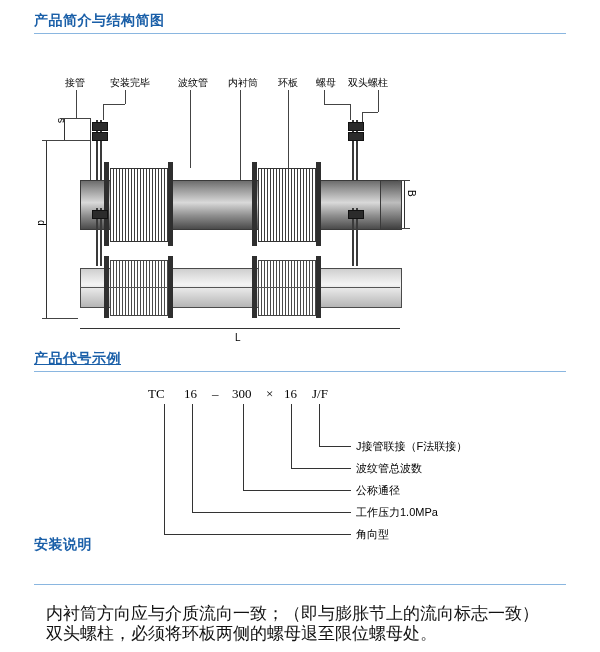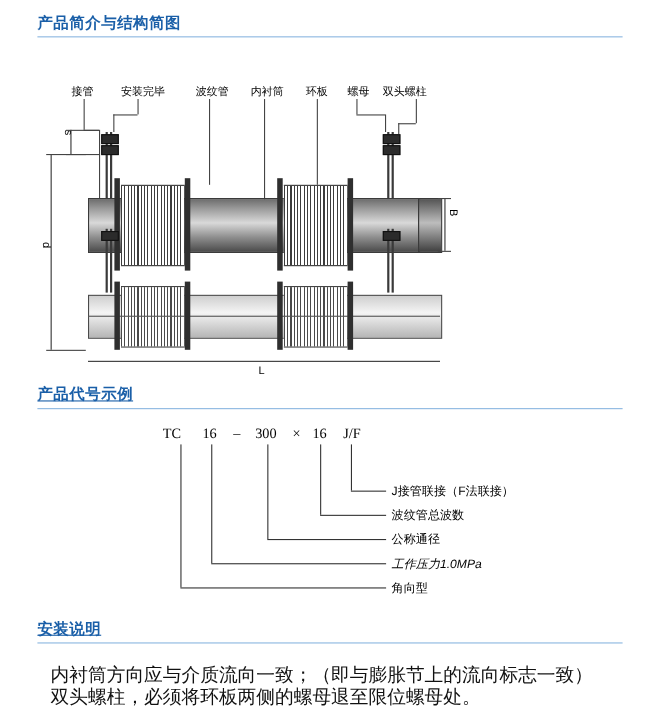--- a/index.html
+++ b/index.html
@@ -234,24 +234,24 @@
   <div class="cl" style="left:275px; top:26px; height:64px;"></div>
   <div class="ch" style="left:275px; top:90px; width:60px;"></div>
   <div class="code-note" style="left:340px; top:83px;">波纹管总波数</div>
 
   <div class="cl" style="left:227px; top:26px; height:86px;"></div>
   <div class="ch" style="left:227px; top:112px; width:108px;"></div>
   <div class="code-note" style="left:340px; top:105px;text-align:center;">公称通径</div>
 
   <div class="cl" style="left:176px; top:26px; height:108px;"></div>
   <div class="ch" style="left:176px; top:134px; width:159px;"></div>
-  <div class="code-note" style="left:340px; top:127px;font-style:italic;">工作压力1.0MPa</div>
+  <div class="code-note" style="left:340px; top:127px;">工作压力1.0MPa</div>
 
   <div class="cl" style="left:148px; top:26px; height:130px;"></div>
   <div class="ch" style="left:148px; top:156px; width:187px;"></div>
   <div class="code-note" style="left:340px; top:149px;">角向型</div>
 </div>
 
-<div class="section-title" style="left:34px; top:563px;text-decoration:underline;">安装说明</div>
+<div class="section-title" style="left:34px; top:536px;">安装说明</div>
 <div class="underline" style="left:34px; top:584px; width:532px;"></div>
 
 <div class="install-line" style="left:46px; top:602px;">内衬筒方向应与介质流向一致；（即与膨胀节上的流向标志一致）</div>
 <div class="install-line" style="left:46px; top:622px;">双头螺柱，必须将环板两侧的螺母退至限位螺母处。</div>
 
 </body></html>

